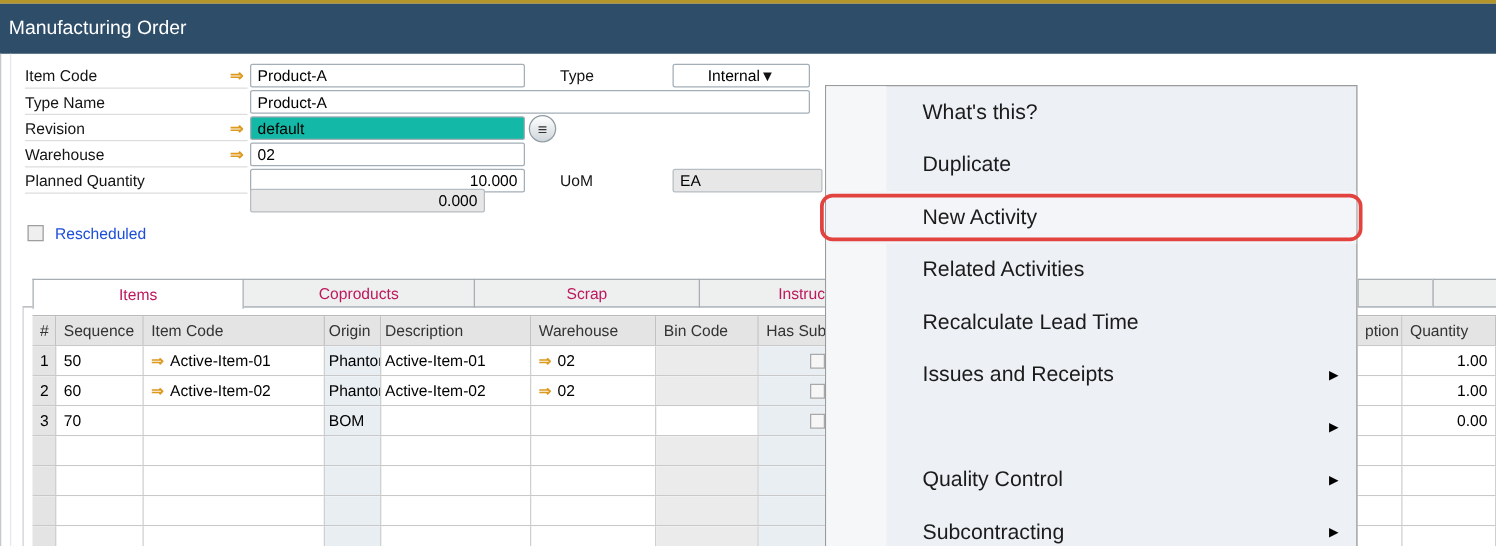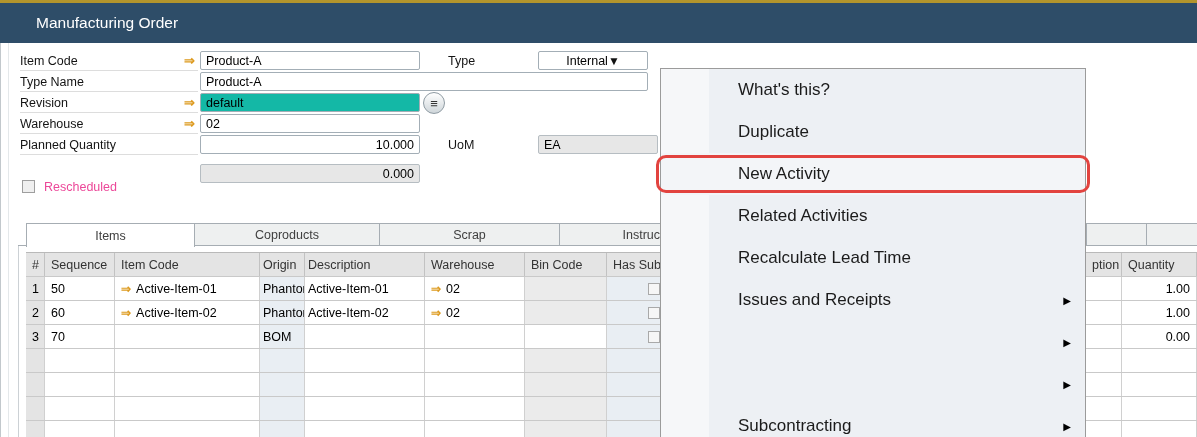--- a/index.html
+++ b/index.html
@@ -2,47 +2,47 @@
 <html><head>
 <meta charset="utf-8">
 <style>
   * { margin:0; padding:0; box-sizing:border-box; }
   body { background:#fff; font-family:"Liberation Sans", sans-serif; }
   .screen { position:relative; width:1197px; height:437px; background:#ffffff; overflow:hidden; }
 
   
   .gold-strip { position:absolute; top:0; left:0; right:0; height:3px; background:#b3952c; }
   .titlebar { position:absolute; top:3px; left:0; right:0; height:40px; background:#2e4d68;
-              color:#fff; display:flex; align-items:center; padding-left:36px; font-size:15.5px; }
+              color:#fff; display:flex; align-items:center; padding-left:7px; font-size:15.5px; }
   .frame-l  { position:absolute; left:0; top:43px; bottom:0; width:1px; background:#c2c8cc; }
   .frame-l2 { position:absolute; left:8px; top:43px; bottom:0; width:1px; background:#e4e8ea; }
 
   
   .flabel { position:absolute; left:20px; width:178px; height:20px; font-size:12.5px; color:#141414;
             border-bottom:1px solid #dddddd; display:flex; align-items:center; }
   .flabel.noline { border-bottom:none; }
   .glyph-arrow { position:absolute; width:17px; height:19px; color:#dd9a1f; font-weight:bold;
                  font-size:13px; display:flex; align-items:center; justify-content:center; }
   .field { position:absolute; height:19px; border:1px solid #a3aeb6; border-radius:2px; background:#fff;
            font-size:12.5px; color:#000; display:flex; align-items:center; padding:0 5px; }
   .field.disabled { background:#e7e7e7; border-color:#b6bdc2; }
   .field.hl { background:#14b8a6; }
   .field.num { justify-content:flex-end; }
   .clfl-btn { position:absolute; left:423px; top:92px; width:22px; height:22px; border-radius:50%;
               border:1px solid #8f9ba3; background:linear-gradient(#ffffff,#cfd6da);
               display:flex; align-items:center; justify-content:center; font-size:13px; color:#333; }
   .ddown { justify-content:center; }
   .ddown .tri { font-size:12px; color:#111; line-height:1; }
   .checkbox { position:absolute; width:13px; height:13px; border:1px solid #9e9e9e; background:#efefef; }
-  .cb-label { position:absolute; font-size:12.5px; color:#ec4899; }
+  .cb-label { position:absolute; font-size:12.5px; color:#1d4ed8; }
 
   
   .tabs { position:absolute; left:26px; top:223px; height:23px; display:flex; z-index:2; }
   .tab { height:23px; border:1px solid #a6adb3; border-left-width:0; background:#eef0f0;
-         display:flex; align-items:center; justify-content:center; font-size:12.5px; color:#404040; }
+         display:flex; align-items:center; justify-content:center; font-size:12.5px; color:#be185d; }
   .tab:first-child { border-left-width:1px; }
   .tab.active { background:#fff; height:24px; border-bottom:none; z-index:3; }
   .panel-line { position:absolute; left:18px; right:0; top:245px; height:1px; background:#a6adb3; z-index:1; }
   .panel-left { position:absolute; left:18px; top:246px; bottom:0; width:1px; background:#ccd1d5; }
   .tab-stub { position:absolute; top:223px; height:23px; background:#eef0f0; border:1px solid #a6adb3; z-index:2; }
 
   
   .grid { position:absolute; left:26px; top:252px; width:1171px; border-top:1px solid #b9b9b9; z-index:1; }
   .grow { display:flex; height:24px; border-bottom:1px solid #c9c9c9; background:#fff; }
   .gcell { height:23px; border-right:1px solid #d0d0d0; font-size:12.5px; color:#000;
@@ -94,21 +94,21 @@
   <div class="glyph-arrow" style="left:181px; top:114px">⇒</div>
 
   <div class="field" style="left:200px; top:51px; width:220px">Product-A</div>
   <div class="field" style="left:200px; top:72px; width:448px">Product-A</div>
   <div class="field hl" style="left:200px; top:93px; width:220px">default</div>
   <div class="clfl-btn">
     <span>≡</span>
   </div>
   <div class="field" style="left:200px; top:114px; width:220px">02</div>
   <div class="field num" style="left:200px; top:135px; width:220px">10.000</div>
-  <div class="field num disabled" style="left:200px; top:164px; width:220px">0.000</div>
+  <div class="field num disabled" style="left:200px; top:151px; width:188px">0.000</div>
 
   <div class="checkbox" style="left:22px; top:180px"></div>
   <div class="cb-label" style="left:44px; top:180px">Rescheduled</div>
 
   <div class="flabel noline" style="left:448px; top:51px; width:80px">Type</div>
   <div class="field ddown" style="left:538px; top:51px; width:110px">
     <span>Internal</span>
     <span class="tri">▼</span>
   </div>
   <div class="flabel noline" style="left:448px; top:135px; width:80px">UoM</div>
@@ -272,20 +272,21 @@
         <span>Recalculate Lead Time</span>
       </div>
     <div class="cmenu-item">
         <span>Issues and Receipts</span>
         <span class="sub-arrow">▶</span>
       </div>
     <div class="cmenu-item">
         <span class="sub-arrow">▶</span>
       </div>
     <div class="cmenu-item">
+        <span>Quality Control</span>
         <span class="sub-arrow">▶</span>
       </div>
     <div class="cmenu-item">
         <span>Subcontracting</span>
         <span class="sub-arrow">▶</span>
       </div>
   </div>
 
   <div class="annotation"></div>
 

